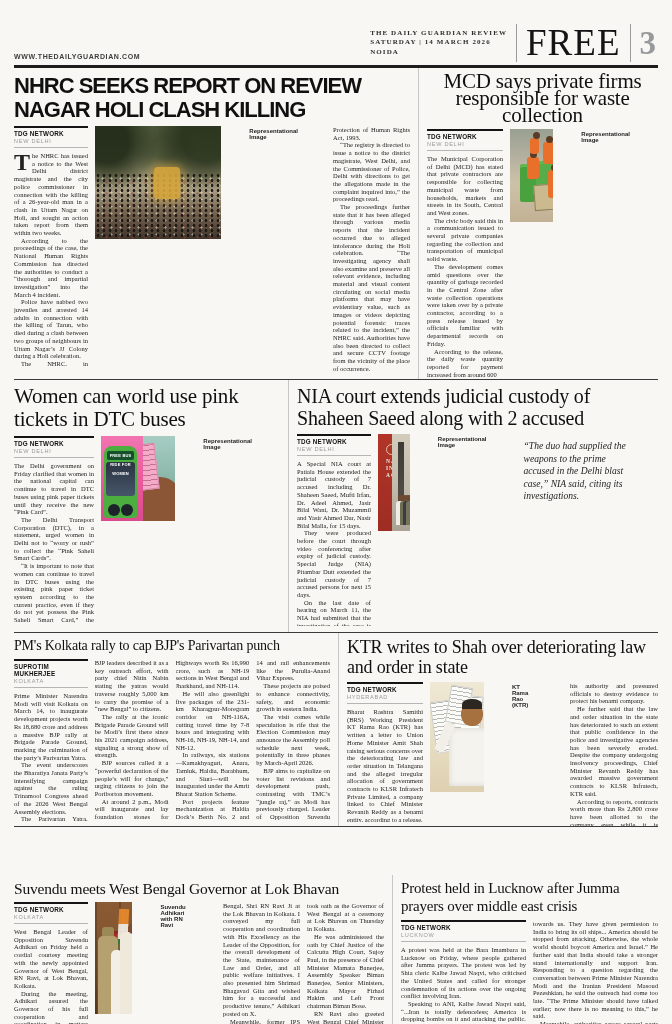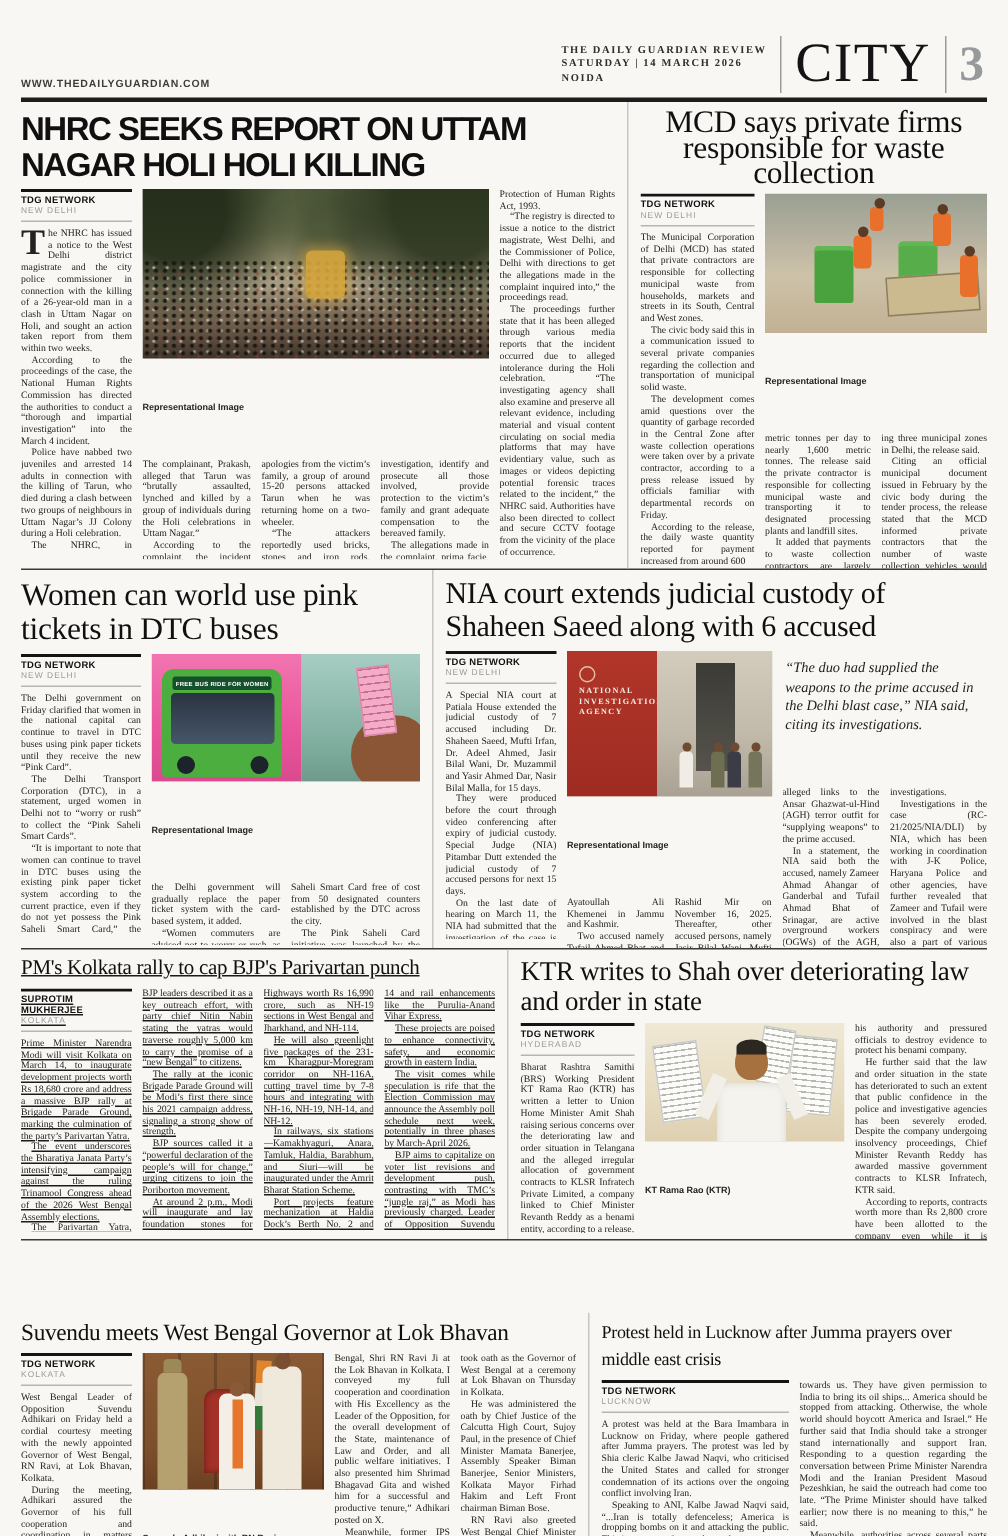--- a/index.html
+++ b/index.html
@@ -27,21 +27,21 @@
   .hl-sans { font-family:"Liberation Sans", sans-serif; font-weight:bold; font-size:22px; line-height:23.5px; letter-spacing:-1px; margin:6px 0 5px 0; }
   .hl-serif { font-weight:normal; letter-spacing:-.2px; margin:5px 0 5px 0; }
   .byline { font-family:"Liberation Sans", sans-serif; border-top:2.5px solid #141414; border-bottom:1px solid #b5b5b5; padding:2px 0 3px 0; margin-bottom:4px; }
   .byline .src { font-size:6.3px; font-weight:bold; letter-spacing:.2px; color:#111; }
   .byline .place { font-size:5.6px; letter-spacing:.7px; color:#9a9a9a; margin-top:1px; }
   .body { display:flex; gap:7px; overflow:hidden; }
   .col { font-size:6.5px; line-height:7.7px; text-align:justify; overflow:hidden; color:#222; }
   .col p { text-indent:7px; }
   .col p:first-child { text-indent:0; }
   .dropcap p:first-of-type::first-letter { float:left; font-size:24px; line-height:19px; font-weight:bold; padding:1px 2px 0 0; }
-  .midseg { display:flex; flex-direction:column; overflow:hidden;gap:28px; }
+  .midseg { display:flex; flex-direction:row; overflow:hidden;gap:28px; }
   .midseg .undercols { display:flex; gap:7px; flex:1; overflow:hidden; margin-top:3px; }
   .caption { font-family:"Liberation Sans", sans-serif; font-size:6px; font-weight:bold; color:#242424; margin-top:2px; }
   .photo { position:relative; overflow:hidden; width:100%; background:#cfcabd; }
   .pullquote { font-size:9.6px; line-height:12.5px; font-style:italic; color:#1e1e1e; padding:6px 2px 4px 2px; }
   
   .ph-crowd { height:113px;
     background:
       radial-gradient(circle at 10% 14%, rgba(28,38,20,.85) 0 14%, transparent 34%),
       radial-gradient(circle at 88% 10%, rgba(34,44,24,.8) 0 16%, transparent 36%),
       radial-gradient(circle at 55% 20%, rgba(60,70,44,.6) 0 10%, transparent 28%),
@@ -100,49 +100,49 @@
   .ph-suv .fig { position:absolute; bottom:0; border-radius:5px 5px 0 0; }
   .ph-suv .officer { left:8%; width:20px; height:78px; background:#b5a06f; }
   .ph-suv .officer::before { content:""; position:absolute; top:-9px; left:4px; width:12px; height:9px; background:#9c8958; border-radius:3px 3px 0 0; }
   .ph-suv .suvendu { left:42%; width:24px; height:64px; background:#f3efe6; }
   .ph-suv .suvendu::before { content:""; position:absolute; top:-8px; left:7px; width:10px; height:10px; border-radius:50%; background:#8a5a38; }
   .ph-suv .suvendu::after { content:""; position:absolute; top:4px; left:9px; width:7px; height:46px; background:#e5762b; }
   .ph-suv .ravi { left:66%; width:26px; height:82px; background:#efe9dc; }
   .ph-suv .ravi::before { content:""; position:absolute; top:-9px; left:8px; width:11px; height:11px; border-radius:50%; background:#7a4e30; }
   
   .r1 { height:311px; } .r2 { height:252px; } .r3 { height:193px; } .r4 { height:190px;margin-top:48px; }
-  .r1 .leftblk { width:396px; } .r2 .leftblk { width:266px; } .r3 .leftblk { width:316px;text-decoration:underline; } .r4 .leftblk { width:370px; }
+  .r1 .leftblk { width:396px; } .r2 .leftblk { width:266px; } .r3 .leftblk { width:316px; } .r4 .leftblk { width:370px; }
   .artbody { overflow:hidden; }
   .w-c1 { width:74px; flex:none; } .w-c5 { width:77px; flex:none; }
   .flex1 { flex:1; } .flex2 { flex:2; } .flex3 { flex:3; }
 </style>
 </head>
 <body>
 
 <div class="page">
 
   <header class="masthead">
     <div class="site-url">WWW.THEDAILYGUARDIAN.COM</div>
     <div class="mast-right">
       <div class="mast-info">
         <div>THE DAILY GUARDIAN REVIEW</div>
         <div>SATURDAY | 14 MARCH 2026</div>
         <div>NOIDA</div>
       </div>
       <div class="mast-sep"></div>
-      <div class="section-title">CITY</div>
+      <div class="section-title">FREE</div>
       <div class="mast-sep"></div>
       <div class="page-no">3</div>
     </div>
   </header>
   <div class="rule-thick"></div>
 
   <section class="row r1">
     <article class="leftblk">
-      <h1 class="headline hl-sans">NHRC SEEKS REPORT ON UTTAM NAGAR HOLI HOLI KILLING</h1>
+      <h1 class="headline hl-sans">NHRC SEEKS REPORT ON REVIEW NAGAR HOLI CLASH KILLING</h1>
       <div class="body artbody" style="height:247px;">
         <div class="w-c1">
           <div class="byline">
             <div class="src">TDG NETWORK</div>
             <div class="place">NEW DELHI</div>
           </div>
           <div class="col dropcap" style="height:214px;">
               <p>The NHRC has issued a notice to the West Delhi district magistrate and the city police commissioner in connection with the killing of a 26-year-old man in a clash in Uttam Nagar on Holi, and sought an action taken report from them within two weeks.</p>
               <p>According to the proceedings of the case, the National Human Rights Commission has directed the authorities to conduct a “thorough and impartial investigation” into the March 4 incident.</p>
               <p>Police have nabbed two juveniles and arrested 14 adults in connection with the killing of Tarun, who died during a clash between two groups of neighbours in Uttam Nagar’s JJ Colony during a Holi celebration.</p>
@@ -262,21 +262,21 @@
             <div class="col flex1">
                 <p>Saheli Smart Card free of cost from 50 designated counters established by the DTC across the city.</p>
                 <p>The Pink Saheli Card initiative was launched by the Delhi government on March 2, replacing the earlier pink paper ticket system under the Centre’s “One Nation, One Card” initiative through the Pink NCMC card, making free travel restricted to Delhi residents.</p>
               </div>
           </div>
         </div>
       </div>
     </article>
 
     <article class="rightblk">
-      <h2 class="headline hl-serif" style="font-size:20px; line-height:22px;">NIA court extends judicial custody of Shaheen Saeed along with 6 accused</h2>
+      <h2 class="headline hl-serif" style="font-size:20px; line-height:22px;">NIA court extends judicial custody of Shaheen Saeed along with 2 accused</h2>
       <div class="body artbody" style="height:198px;">
         <div class="w-c1">
           <div class="byline">
             <div class="src">TDG NETWORK</div>
             <div class="place">NEW DELHI</div>
           </div>
           <div class="col" style="height:166px;">
               <p>A Special NIA court at Patiala House extended the judicial custody of 7 accused including Dr. Shaheen Saeed, Mufti Irfan, Dr. Adeel Ahmed, Jasir Bilal Wani, Dr. Muzammil and Yasir Ahmed Dar, Nasir Bilal Malla, for 15 days.</p>
               <p>They were produced before the court through video conferencing after expiry of judicial custody. Special Judge (NIA) Pitambar Dutt extended the judicial custody of 7 accused persons for next 15 days.</p>
               <p>On the last date of hearing on March 11, the NIA had submitted that the investigation of the case is disrupted due to a protest in support of</p>
@@ -450,21 +450,21 @@
           </div>
         <div class="col w-c5">
             <p>took oath as the Governor of West Bengal at a ceremony at Lok Bhavan on Thursday in Kolkata.</p>
             <p>He was administered the oath by Chief Justice of the Calcutta High Court, Sujoy Paul, in the presence of Chief Minister Mamata Banerjee, Assembly Speaker Biman Banerjee, Senior Ministers, Kolkata Mayor Firhad Hakim and Left Front chairman Biman Bose.</p>
             <p>RN Ravi also greeted West Bengal Chief Minister Mamata Banerjee after taking the oath.</p>
           </div>
       </div>
     </article>
 
     <article class="rightblk">
-      <h2 class="headline hl-serif" style="font-size:12px; line-height:17.5px;">Protest held in Lucknow after Jumma prayers over middle east crisis</h2>
+      <h2 class="headline hl-serif" style="font-size:15px; line-height:17.5px;">Protest held in Lucknow after Jumma prayers over middle east crisis</h2>
       <div class="body artbody" style="height:140px;">
         <div class="flex1">
           <div class="byline">
             <div class="src">TDG NETWORK</div>
             <div class="place">LUCKNOW</div>
           </div>
           <div class="col" style="height:108px;">
               <p>A protest was held at the Bara Imambara in Lucknow on Friday, where people gathered after Jumma prayers. The protest was led by Shia cleric Kalbe Jawad Naqvi, who criticised the United States and called for stronger condemnation of its actions over the ongoing conflict involving Iran.</p>
               <p>Speaking to ANI, Kalbe Jawad Naqvi said, “...Iran is totally defenceless; America is dropping bombs on it and attacking the public. This is a matter of great shame that our country is not condemning it. Our country has adopted such a bad attitude towards Iran, and Iranians are showing mercy</p>
             </div>

